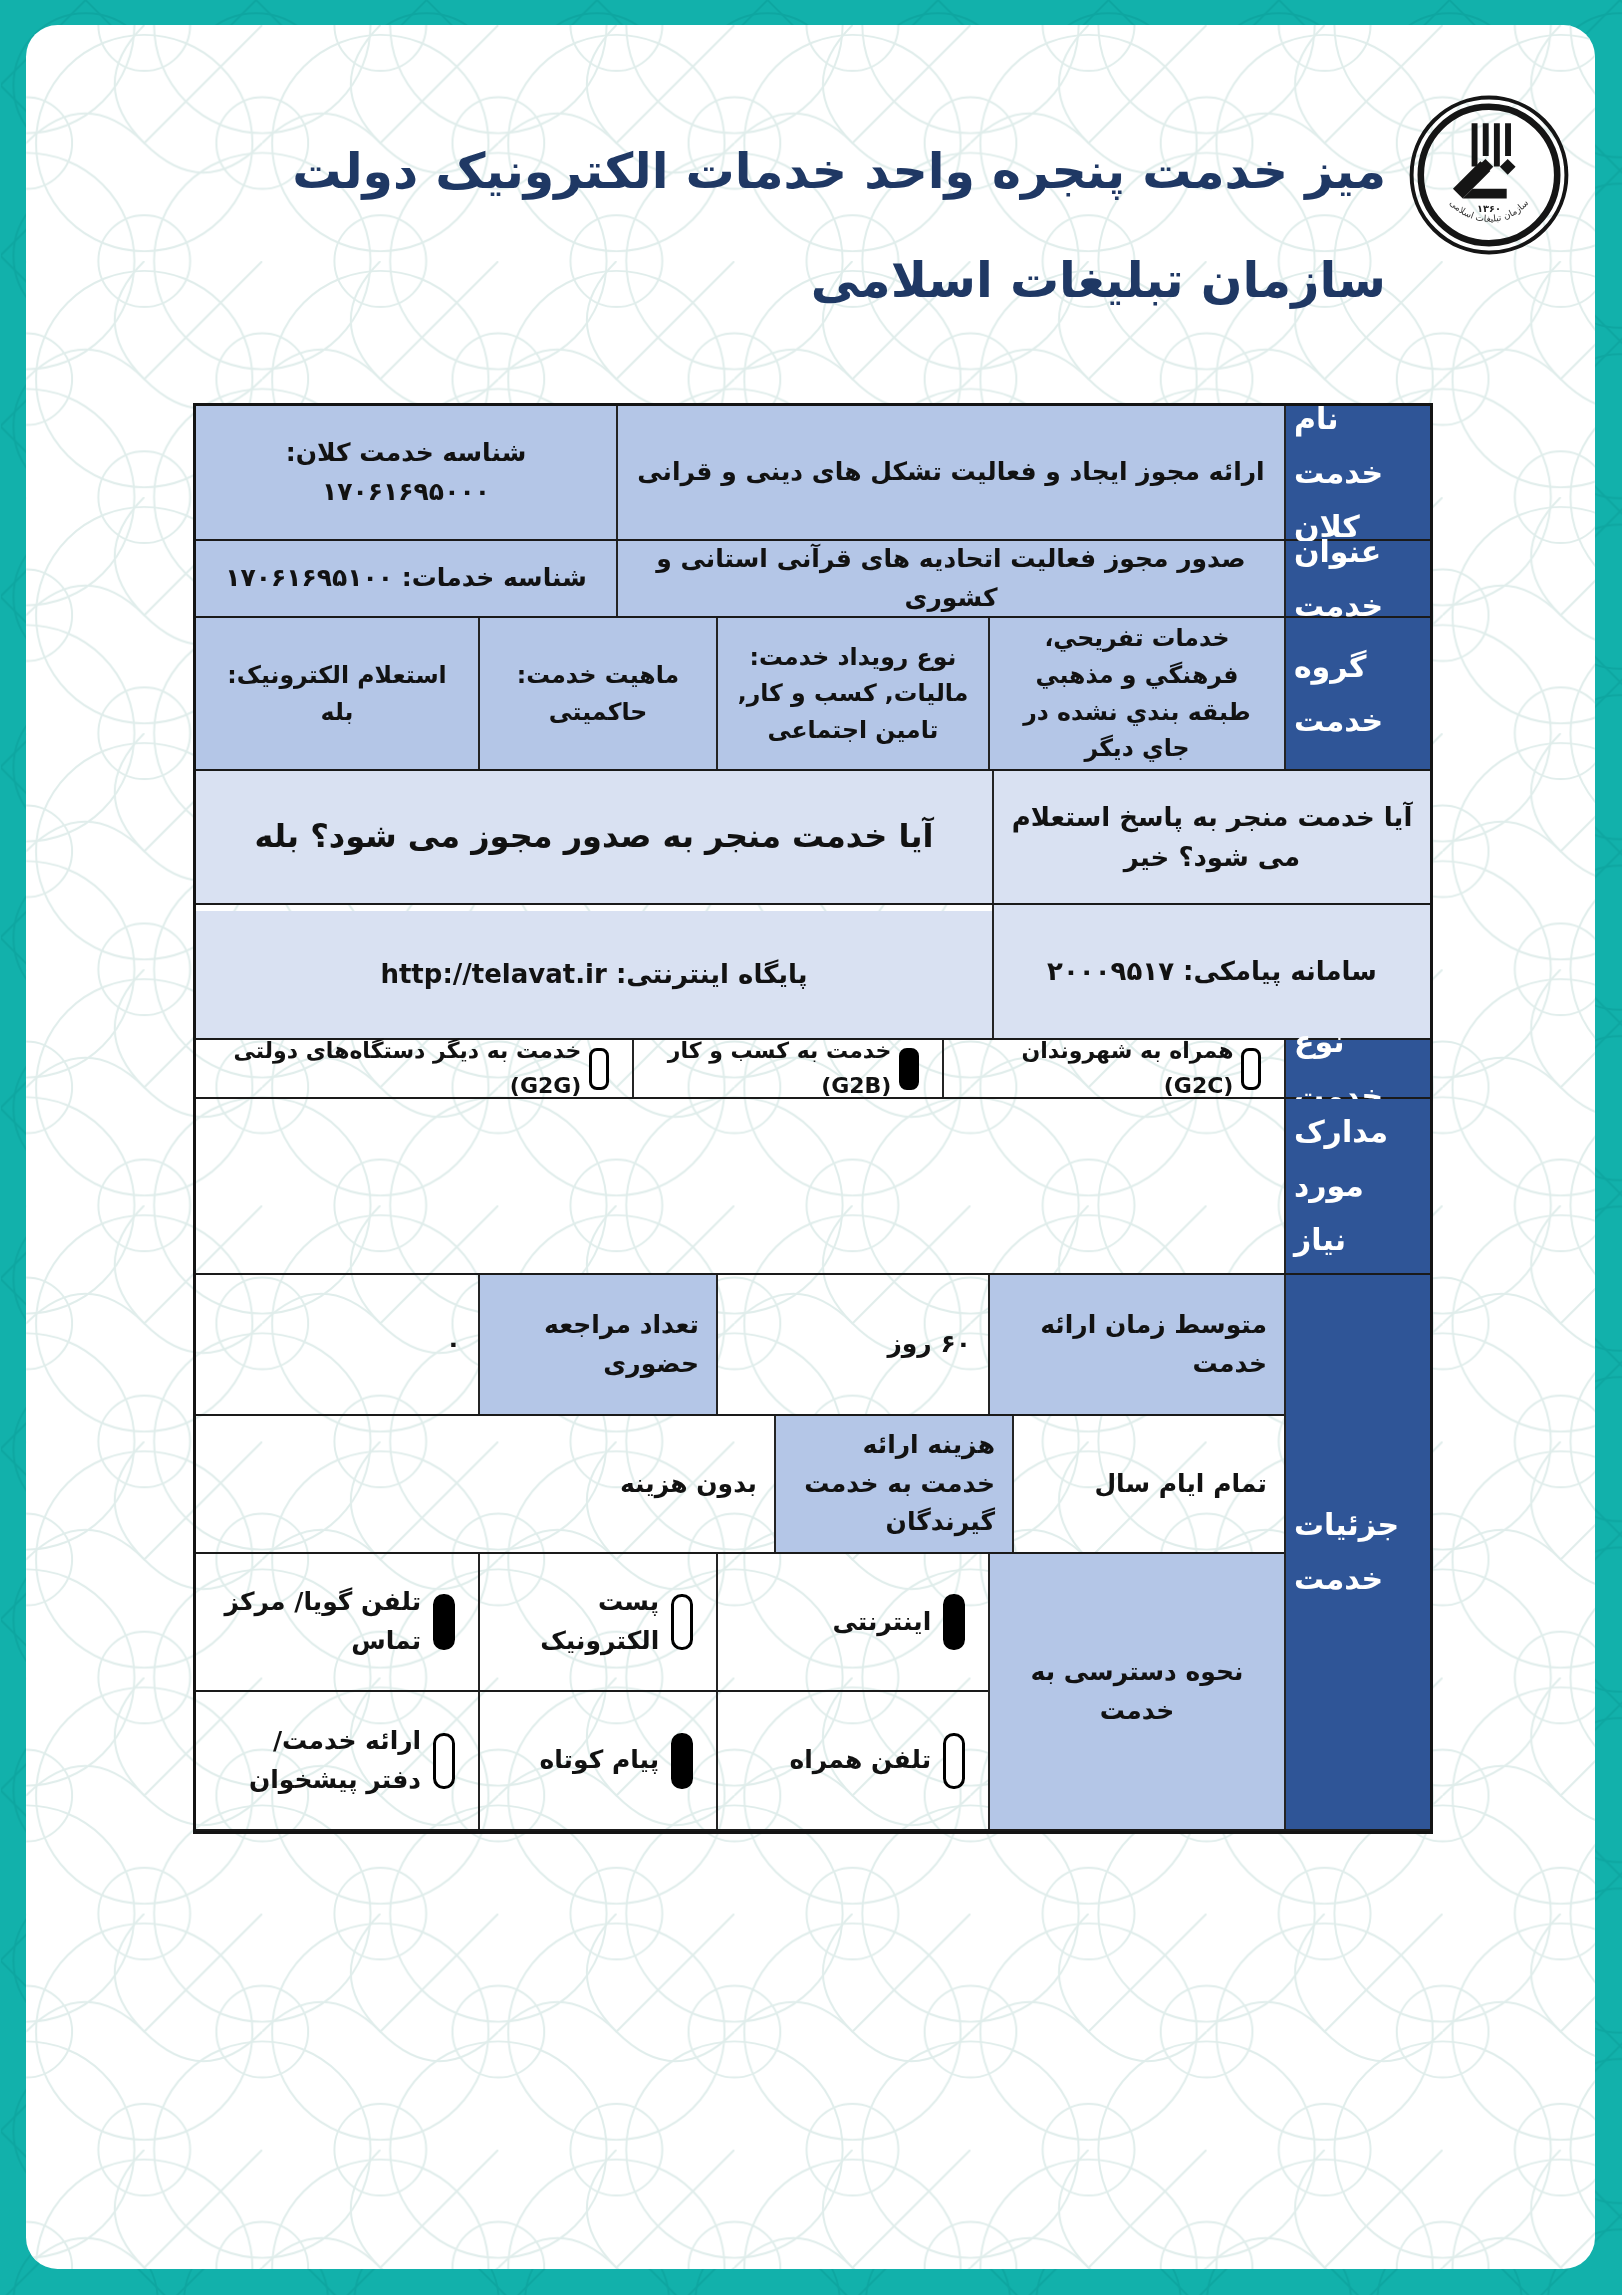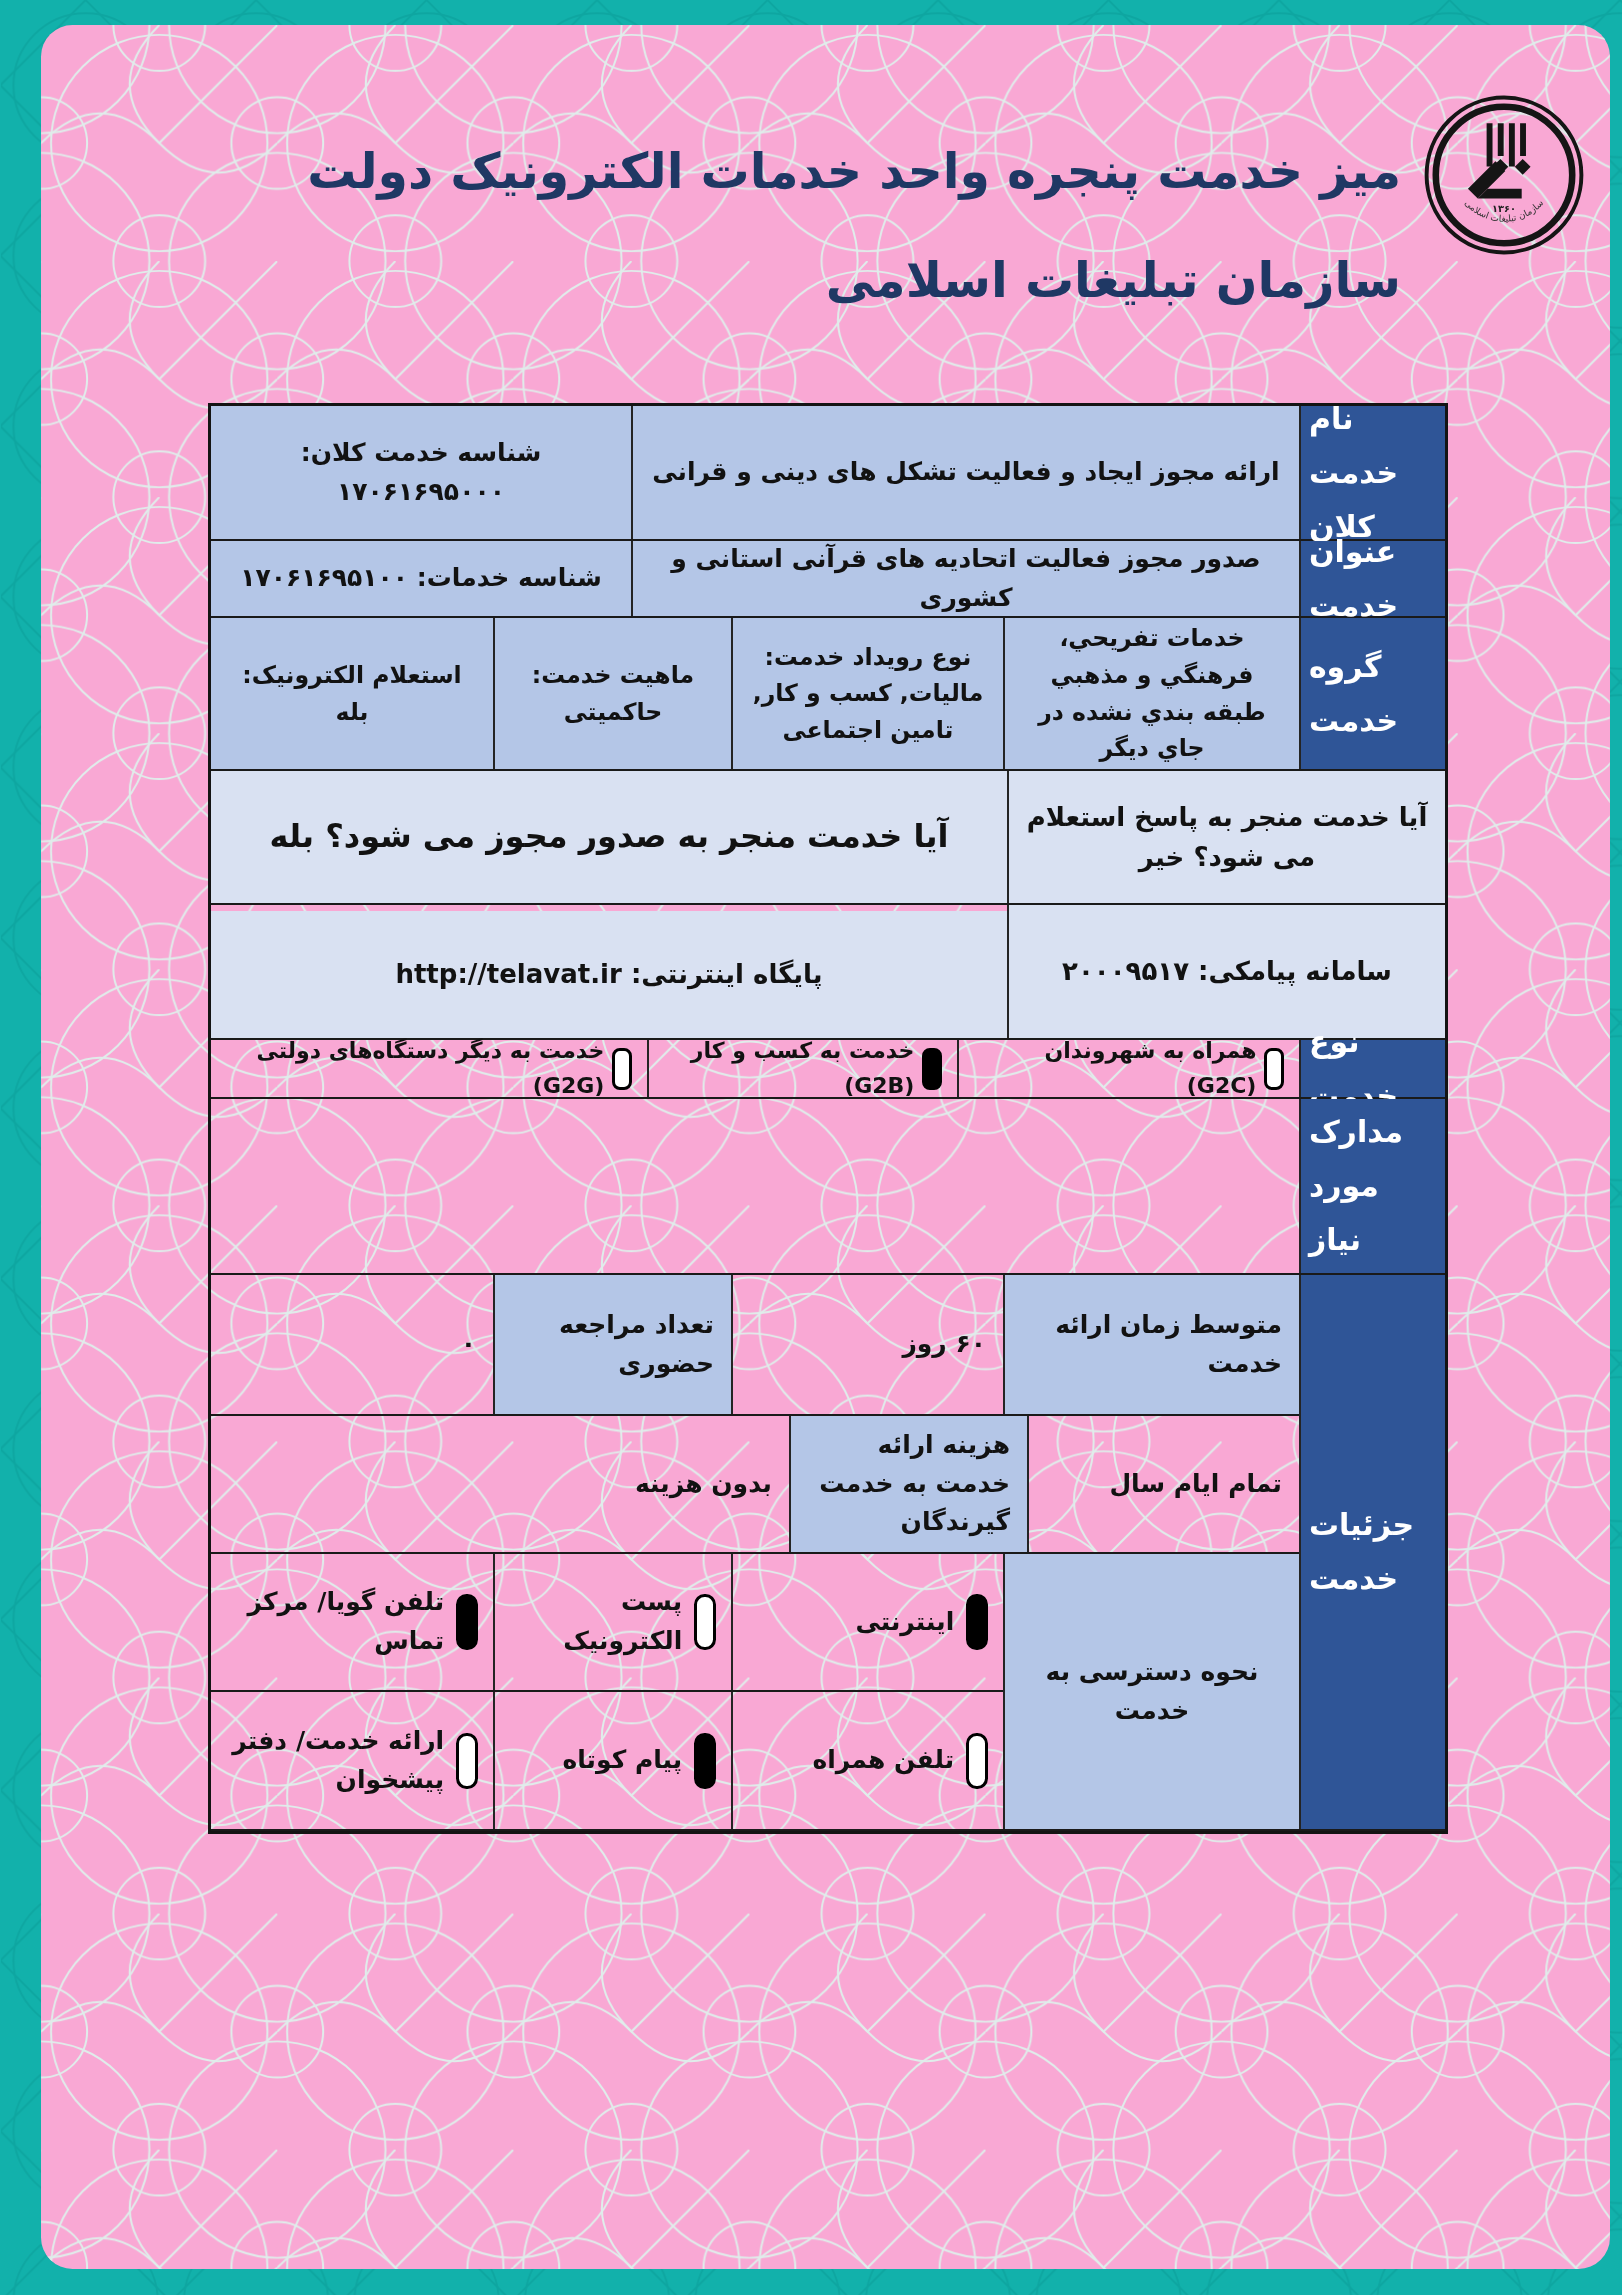--- a/index.html
+++ b/index.html
@@ -7,22 +7,22 @@
   body {
     position:relative;
     background:#12b1ab;
     font-family:"DejaVu Sans", sans-serif;
     direction:rtl;
     overflow:hidden;
     color:#121212;
   }
   .frame-pattern { position:absolute; inset:0; z-index:0; }
   .card {
-    position:absolute; left:41px; top:25px; width:1569px; height:2244px;
-    background:#f9a8d4; border-radius:31.5px; overflow:hidden; z-index:1;
+    position:absolute; left:26px; top:25px; width:1569px; height:2244px;
+    background:#ffffff; border-radius:31.5px; overflow:hidden; z-index:1;
   }
   .card-pattern { position:absolute; inset:0; width:100%; height:100%; }
 
   
   .titles { position:absolute; top:122px; right:209px; text-align:right; color:#1f3864; }
   .title-line { font-size:49px; font-weight:bold; line-height:1.0; white-space:nowrap; }
   .title-line + .title-line { margin-top:60px; }
   .logo { position:absolute; top:68px; left:calc(1569px - 1547px); width:164px; height:164px; }
   
   .logo { left:auto; right:23.6px; }
@@ -52,21 +52,21 @@
   .stack { display:flex; flex-direction:column; padding:0; align-items:stretch; justify-content:flex-start; }
   .start { justify-content:flex-start; text-align:right; padding-right:17px; }
 
   .cb {
     flex:none; width:22px; height:56px;
     border:3.9px solid #000; border-radius:10.5px;
     background:#ffffff; margin-left:11.8px;
   }
   .cb.sm { width:19.7px; height:42px; border-width:3.3px; border-radius:7.9px; margin-left:7.9px; }
   .cb.checked { background:#000; }
-  .opt { justify-content:flex-start; text-align:right; padding-right:15px; }
+  .opt { justify-content:flex-start; text-align:right; padding-right:23px; }
 
   .url { direction:rtl; unicode-bidi:plaintext;margin-top:6px; }
 </style>
 </head>
 <body>
 
 <svg class="frame-pattern" width="1623" height="2295" viewBox="0 0 2474 3500">
   <defs>
     <pattern id="diag" width="260" height="260" patternUnits="userSpaceOnUse">
       <g fill="none" stroke="#0b9d98" stroke-width="3">

